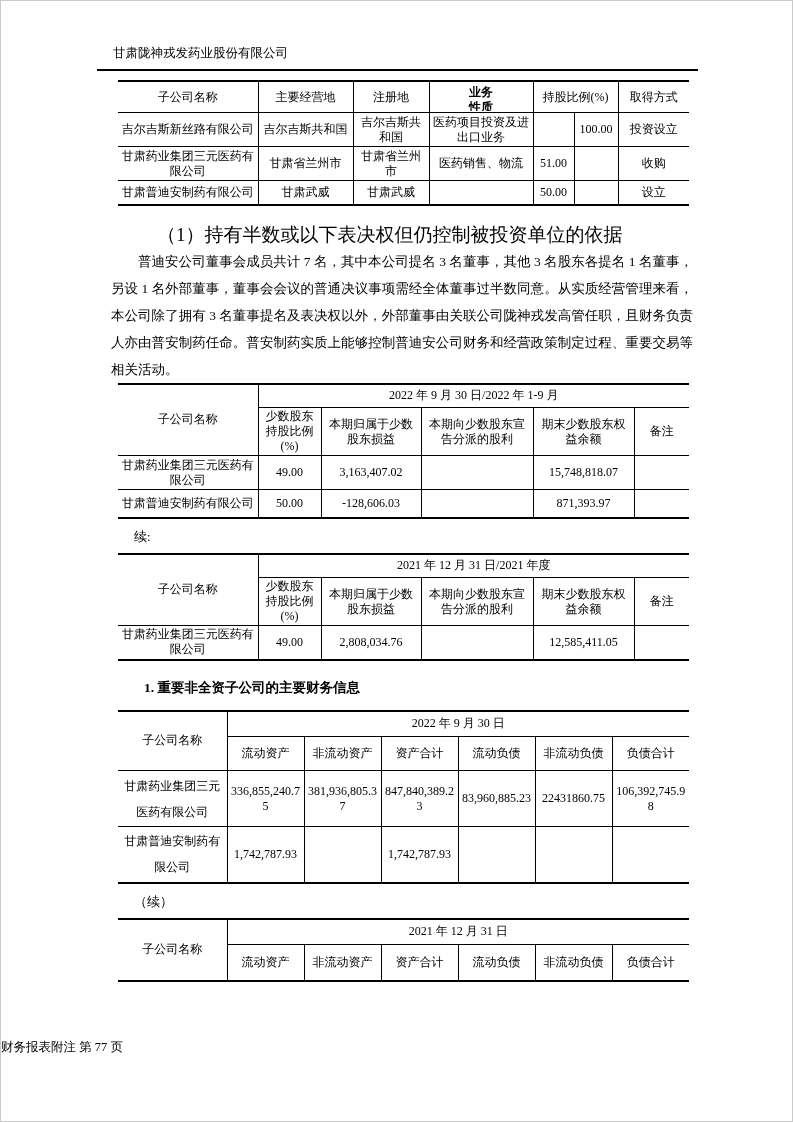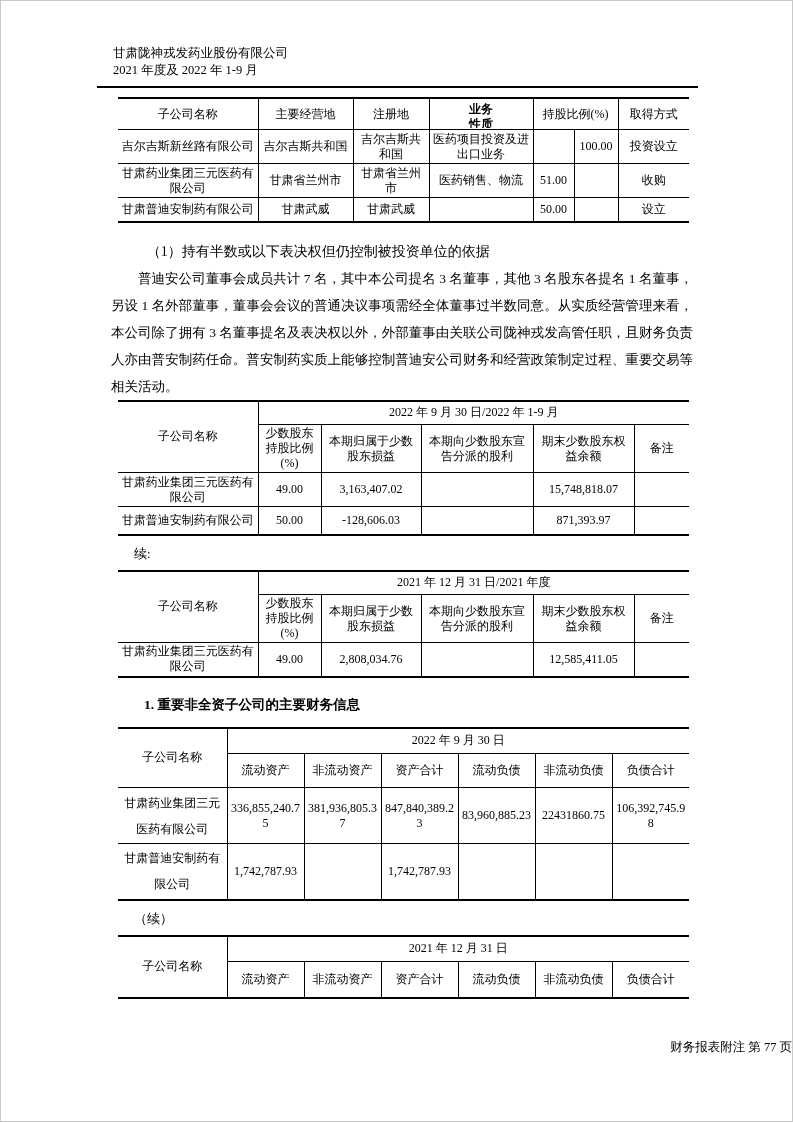--- a/index.html
+++ b/index.html
@@ -30,38 +30,37 @@
   }
   .doc-table tr > *:last-child { border-right:none; }
   .name { text-align:left; padding-left:5px; }
   .num  { text-align:right; padding-right:5px; }
   .r24 { height:24px; } .r26 { height:26px; } .r28 { height:28px; }
   .r30 { height:30px; } .r34 { height:34px; } .r36 { height:36px; } .r56 { height:56px; }
   .biz-th { vertical-align:top; }
   .biz-clip { height:26px; overflow:hidden; margin-top:2px;font-weight:bold; }
   #t4 td.name, #t5 td.name { line-height:26px; }
 
-  .note-title { margin-top:15px; font-size:14px; line-height:27px; text-indent:2.05em; }
+  .note-title { margin-top:15px; font-size:19px; line-height:27px; text-indent:2.05em; }
   .note-body  { font-size:13.5px; line-height:27px; text-align:justify; text-indent:2em;
                 margin-left:-7px; margin-right:-4px; }
   .sec-heading { font-weight:bold; font-size:13.5px; margin:20px 0 13px 26px; }
   .cont-label  { font-size:13px; margin:9px 0 7px 16px; }
 
   .doc-footer { position:absolute; left:0; top:1038px; width:100%;
-                text-align:right; font-size:12.5px; }
+                text-align:left; font-size:12.5px; }
 </style>
 </head>
 <body>
 
 <div class="page">
   <div class="content">
 
     <div class="doc-header">
       <div>甘肃陇神戎发药业股份有限公司</div>
-      <div>2021 年度及 2022 年 1-9 月</div>
     </div>
     <div class="header-rule"></div>
 
     <table class="doc-table" id="t1" style="margin-top:9px;">
       <colgroup>
         <col style="width:140px">
           <col style="width:95px">
           <col style="width:76px">
         <col style="width:104px">
           <col style="width:41px">

